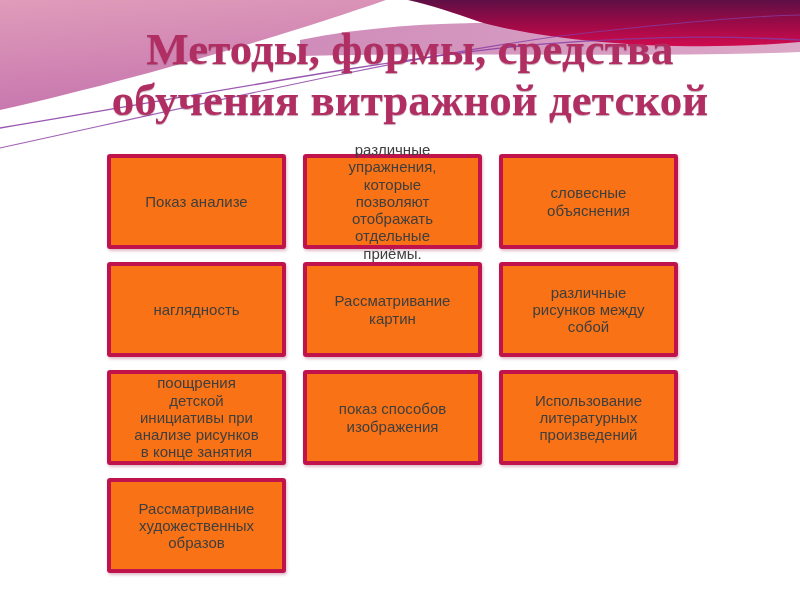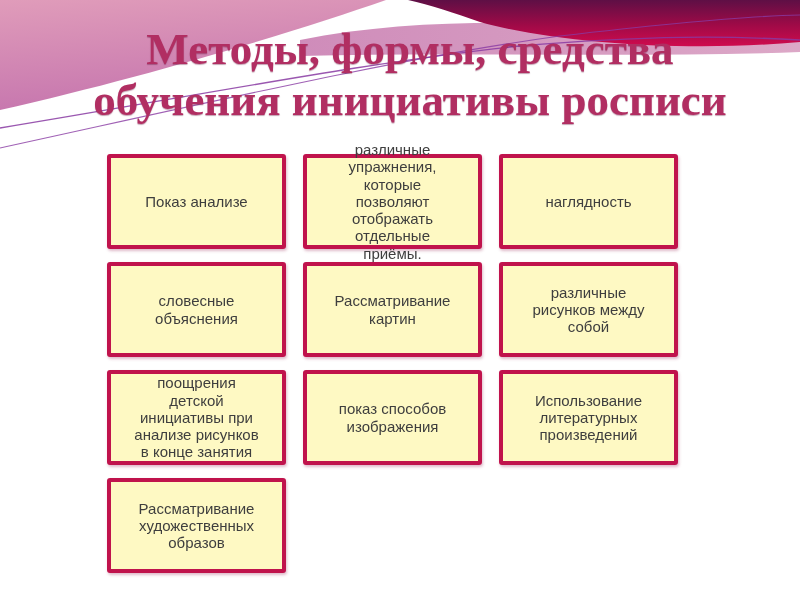--- a/index.html
+++ b/index.html
@@ -27,21 +27,21 @@
   .title span{display:block;}
   .grid{
     position:absolute;left:107px;top:154px;
     display:grid;
     grid-template-columns:179px 179px 179px;
     grid-auto-rows:95px;
     column-gap:17px;row-gap:13px;
   }
   .box{
     box-sizing:border-box;
-    background:#fef9c3;
+    background:#f97316;
     border:4px solid #c0134c;
     border-radius:3px;
     box-shadow:1px 2px 3px rgba(150,30,80,.30);
     display:flex;align-items:center;justify-content:center;
     text-align:center;
     padding:2px 19px;
     font-size:15px;line-height:1.15;
     color:#3e3e3e;
   }
 </style>
@@ -72,35 +72,35 @@
     <path d="M0,0 L386,0 C300,30 150,76 0,110 Z" fill="url(#gPink)"></path>
 
     <path d="M408,0 L800,0 L800,42 C690,52 560,44 480,22 C455,13 430,5 408,0 Z" fill="url(#gDark)"></path>
 
     <path d="M0,128 C200,95 380,60 520,46 C650,35 730,36 800,40" fill="none" stroke="#8839a2" stroke-width="1.3" opacity="0.85"></path>
     <path d="M0,148 C220,100 400,58 560,36 C680,22 750,16 800,15" fill="none" stroke="#8839a2" stroke-width="1.1" opacity="0.8"></path>
   </svg>
 
   <h1 class="title">
     <span>Методы, формы, средства</span>
-    <span>обучения инициативы росписи</span>
+    <span>обучения витражной детской</span>
   </h1>
 
   <div class="grid">
     <div class="box">
         <span>Показ анализе</span>
       </div>
     <div class="box">
         <span>различные упражнения, которые позволяют отображать отдельные приёмы.</span>
       </div>
     <div class="box">
-        <span>наглядность</span>
+        <span>словесные объяснения</span>
       </div>
     <div class="box">
-        <span>словесные объяснения</span>
+        <span>наглядность</span>
       </div>
     <div class="box">
         <span>Рассматривание картин</span>
       </div>
     <div class="box">
         <span>различные рисунков между собой</span>
       </div>
     <div class="box">
         <span>поощрения детской инициативы при анализе рисунков в конце занятия</span>
       </div>

